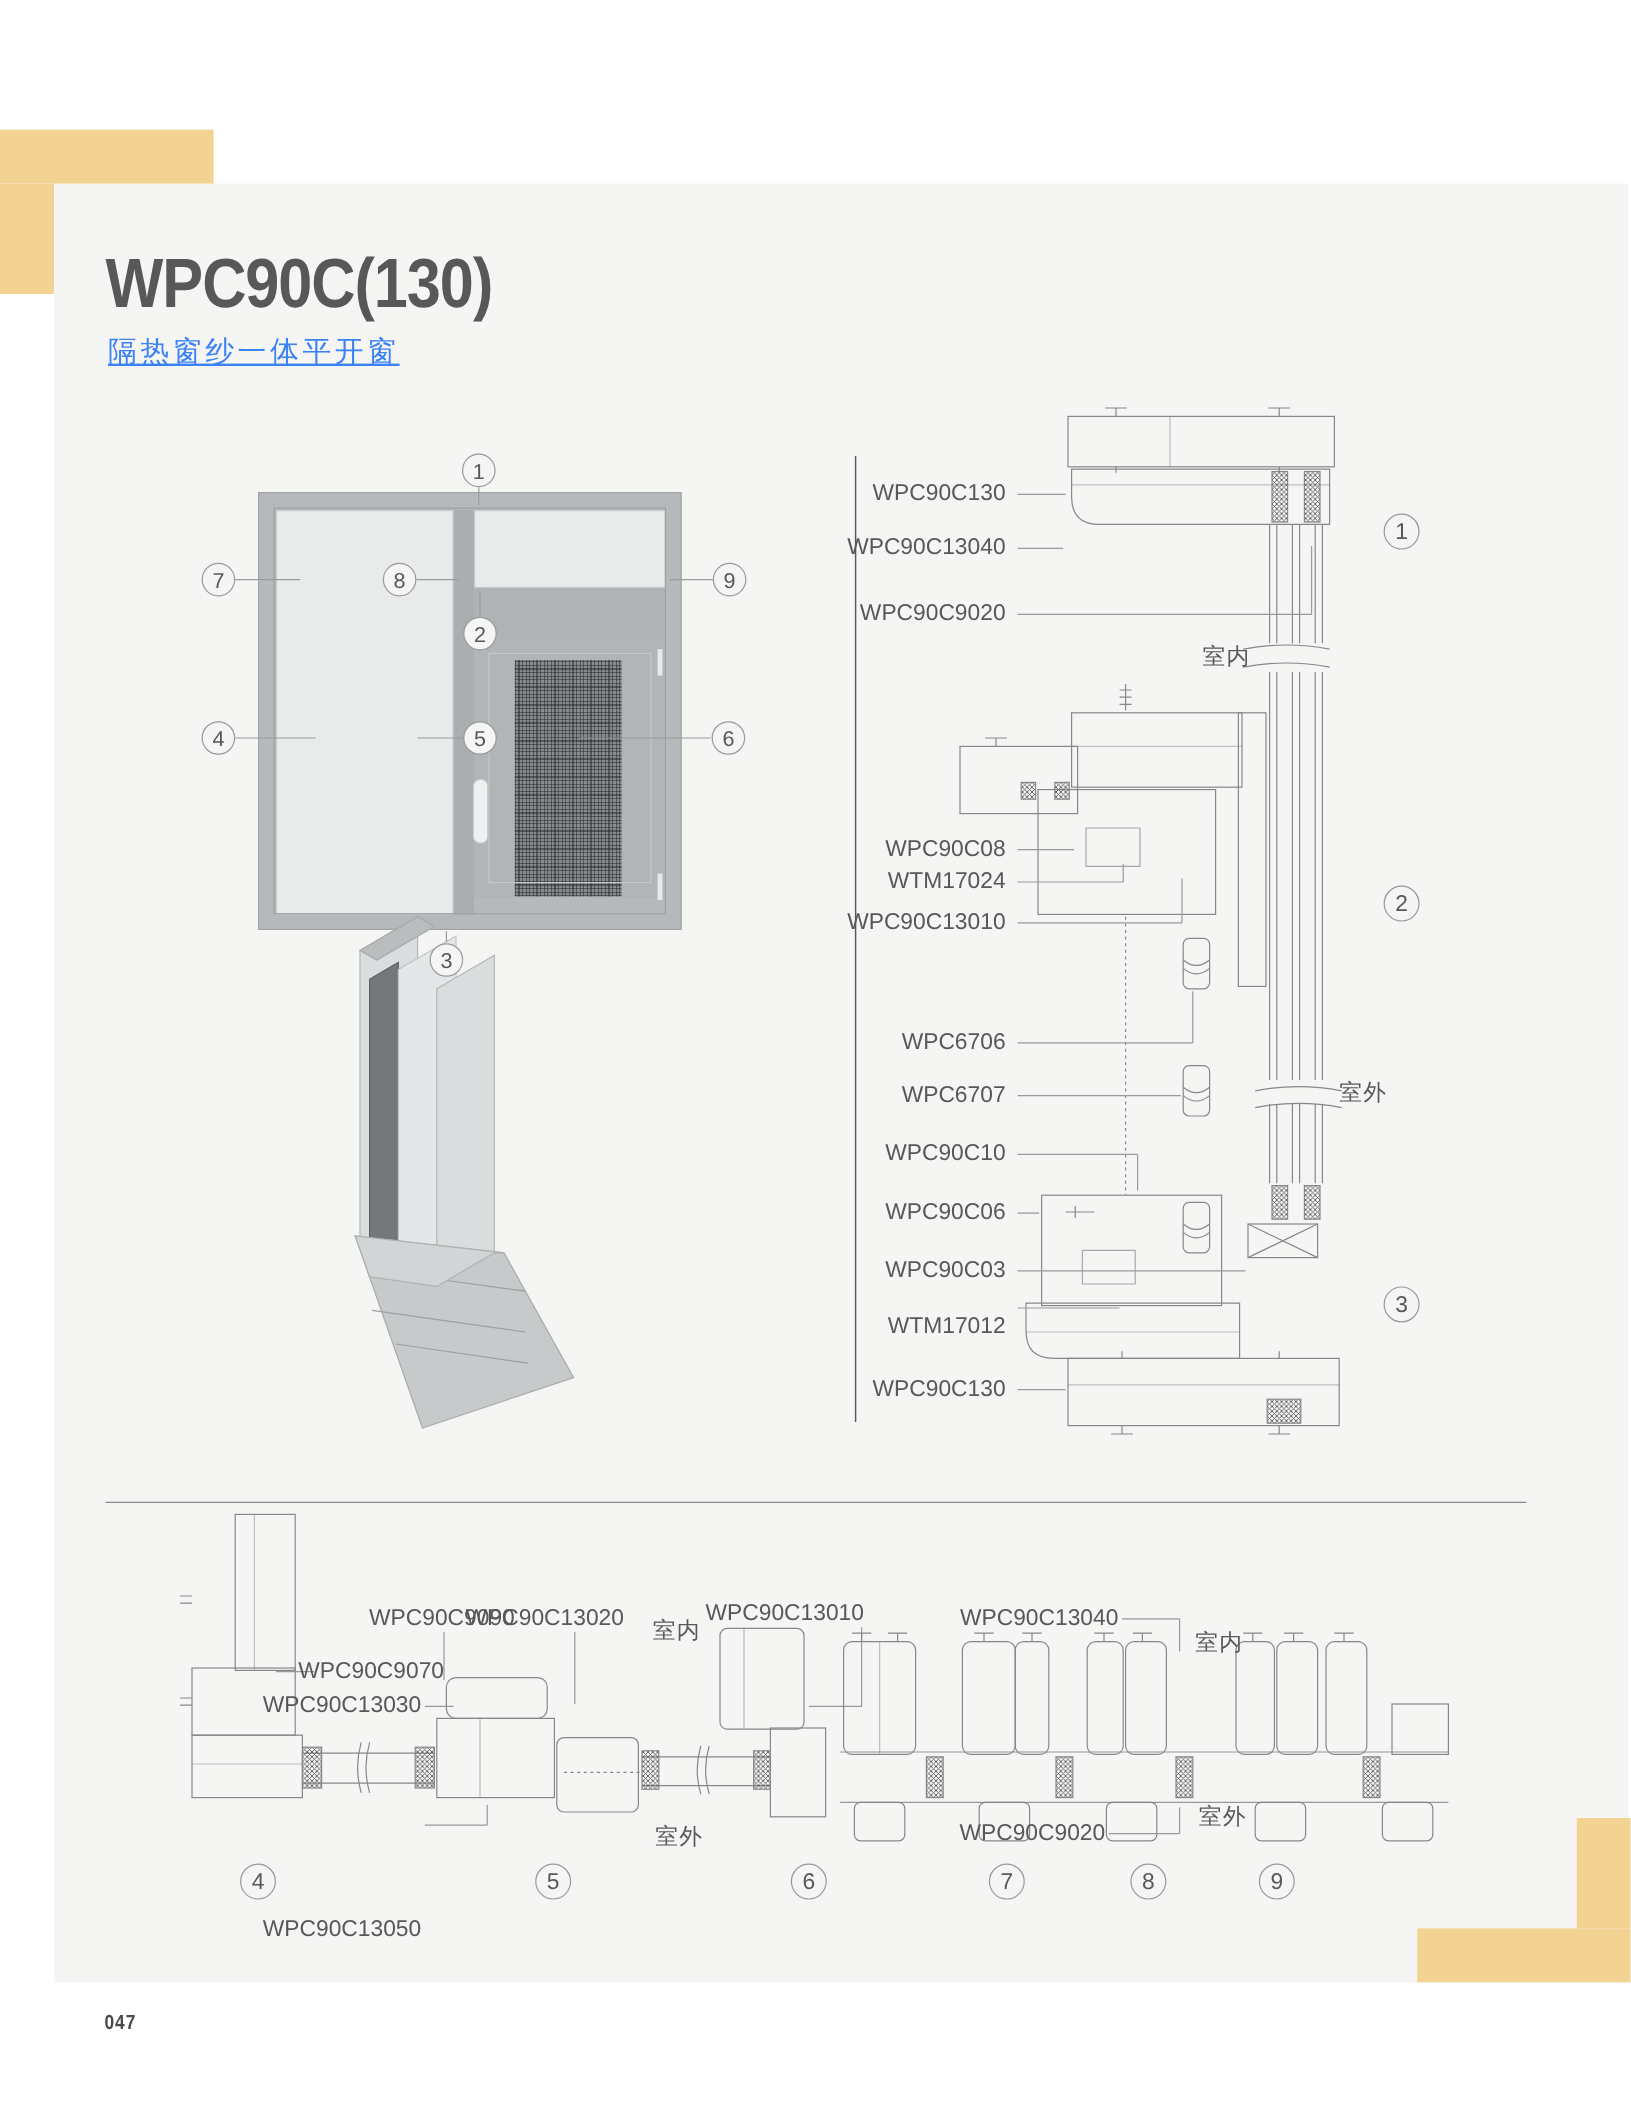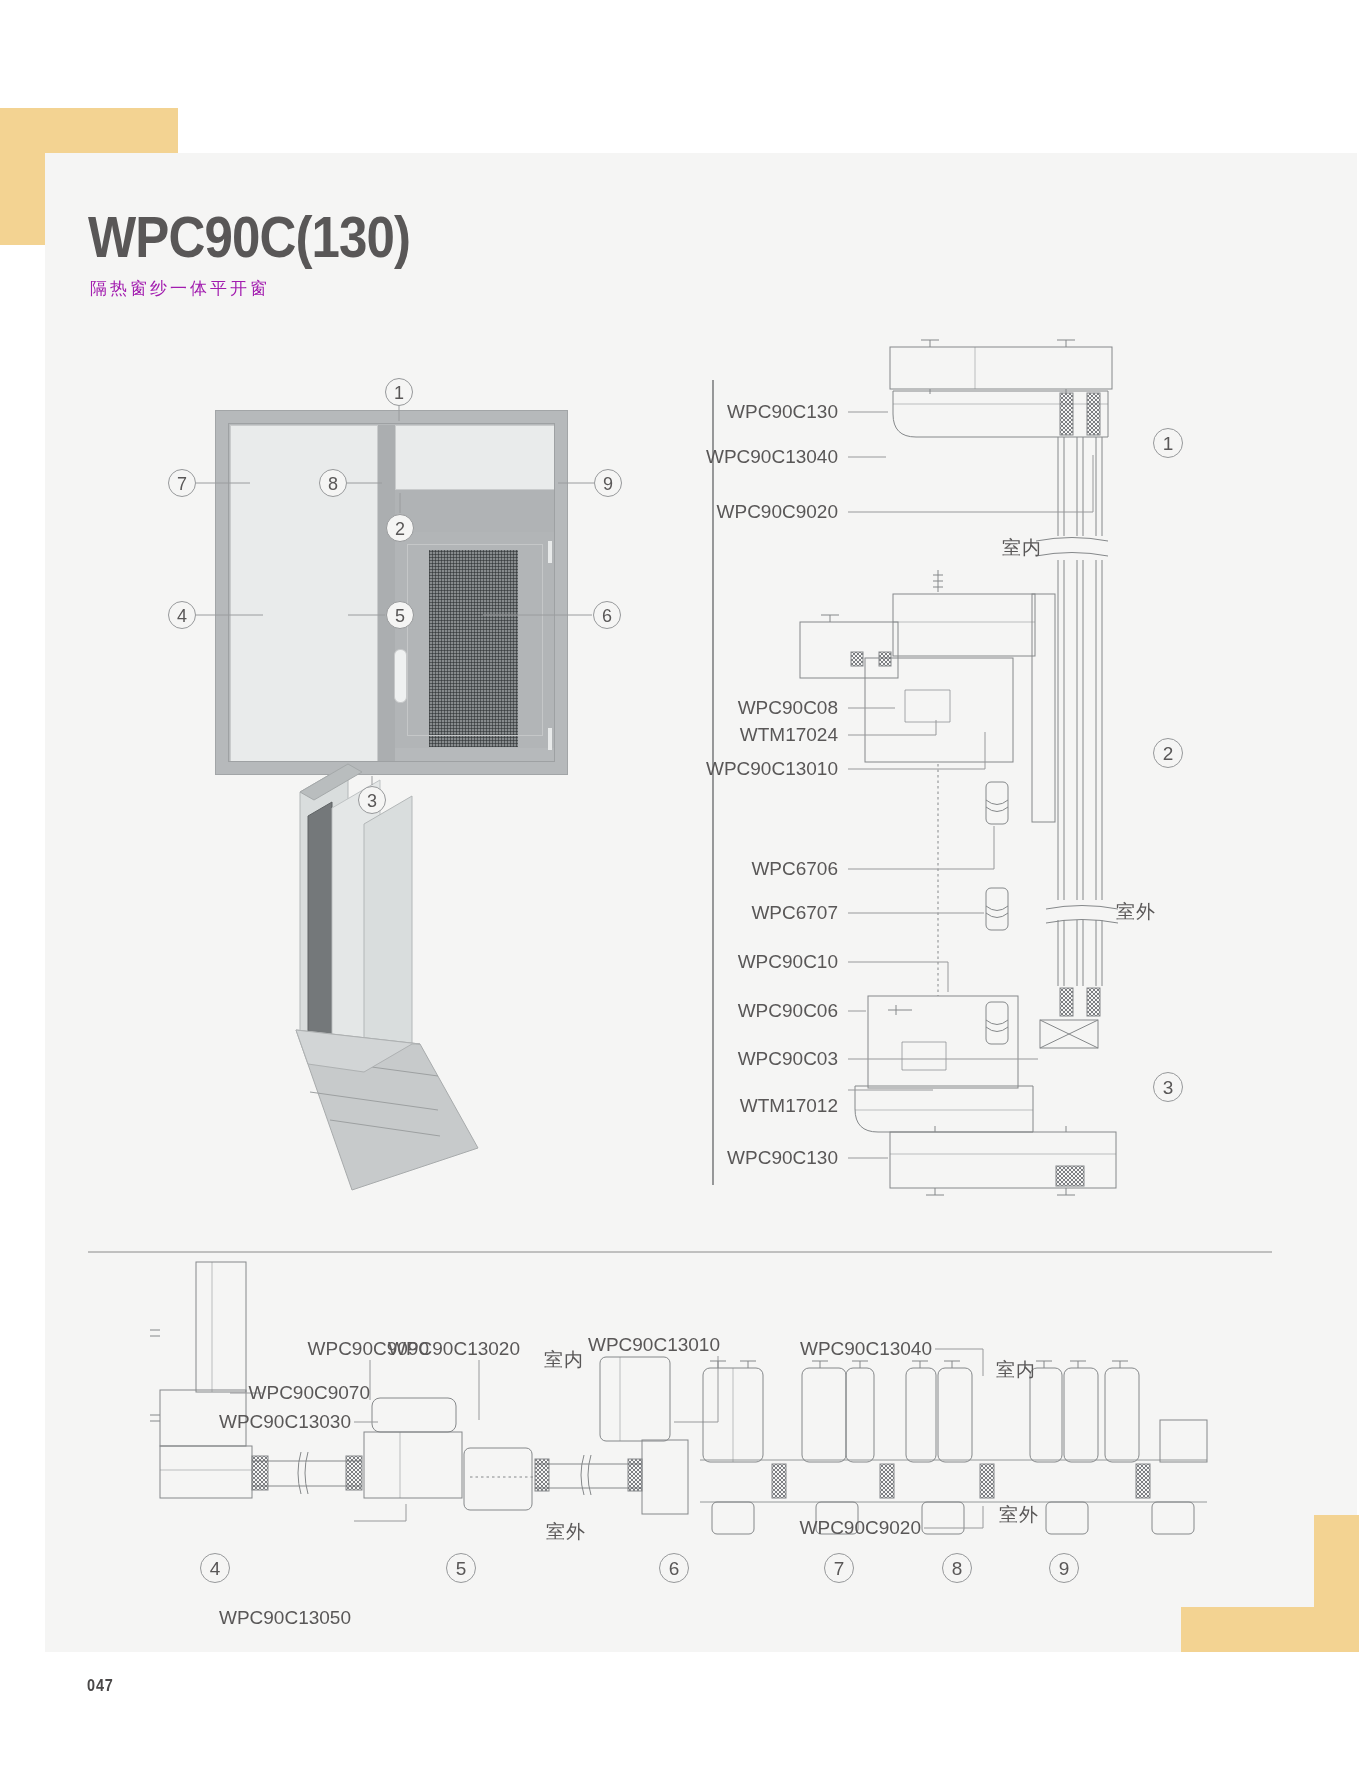--- a/index.html
+++ b/index.html
@@ -6,21 +6,21 @@
   .page{position:relative;width:1359px;height:1772px;background:#ffffff;
         font-family:"Liberation Sans",sans-serif;overflow:hidden;}
   .panel{position:absolute;left:45px;top:153px;width:1312px;height:1499px;background:#f5f5f4;}
   .accent{position:absolute;background:#f3d392;}
   #acc-tl-a{left:0;top:108px;width:178px;height:45px;}
   #acc-tl-b{left:0;top:153px;width:45px;height:92px;}
   #acc-br-a{left:1314px;top:1515px;width:45px;height:92px;}
   #acc-br-b{left:1181px;top:1607px;width:178px;height:45px;}
   .title{position:absolute;left:88px;top:203px;font-size:58px;font-weight:bold;color:#595757;
          letter-spacing:-1px;transform:scaleX(.88);transform-origin:left top;white-space:nowrap;}
-  .subtitle{position:absolute;left:90px;top:277px;font-size:17px;color:#a21caf;letter-spacing:3px;white-space:nowrap;}
+  .subtitle{position:absolute;left:90px;top:277px;font-size:24px;color:#3b82f6;letter-spacing:3px;white-space:nowrap;text-decoration:underline;}
   .lbl{position:absolute;font-size:19px;color:#595757;white-space:nowrap;height:24px;line-height:24px;}
   .cjk{letter-spacing:1px;text-align:center;}
   .callout{position:absolute;width:28px;height:28px;border:1px solid #97999b;border-radius:50%;
            background:#f5f5f4;color:#595757;font-size:18px;text-align:center;line-height:28px;box-sizing:border-box;}
   .marker{position:absolute;width:30px;height:30px;border:1px solid #97999b;border-radius:50%;
           background:#f5f5f4;color:#595757;font-size:19px;text-align:center;line-height:30px;box-sizing:border-box;}
   svg.art{position:absolute;left:0;top:0;}
   
   .win{position:absolute;left:215px;top:410px;width:353px;height:365px;background:#b6b9bb;
        border:1px solid #a2a5a7;box-sizing:border-box;}
@@ -228,21 +228,21 @@
 
   <div class="marker" style="left:1153px;top:428px;">1</div>
   <div class="marker" style="left:1153px;top:738px;">2</div>
   <div class="marker" style="left:1153px;top:1072px;">3</div>
 
   <div class="lbl" style="right:930px;top:1337px;margin-left:31px;">WPC90C9090</div>
   <div class="lbl" style="right:839px;top:1337px;">WPC90C13020</div>
   <div class="lbl" style="right:639px;top:1333px;">WPC90C13010</div>
   <div class="lbl" style="right:989px;top:1381px;">WPC90C9070</div>
   <div class="lbl" style="right:1008px;top:1410px;">WPC90C13030</div>
-  <div class="lbl" style="right:1008px;top:1596px;margin-top:10px;">WPC90C13050</div>
+  <div class="lbl" style="right:1008px;top:1596px;">WPC90C13050</div>
   <div class="lbl cjk" style="left:544px;top:1348px;">室内</div>
   <div class="lbl cjk" style="left:546px;top:1520px;">室外</div>
 
   <div class="lbl" style="right:427px;top:1337px;">WPC90C13040</div>
   <div class="lbl" style="right:438px;top:1516px;">WPC90C9020</div>
   <div class="lbl cjk" style="left:996px;top:1358px;">室内</div>
   <div class="lbl cjk" style="left:999px;top:1503px;">室外</div>
 
   <div class="marker" style="left:200px;top:1553px;">4</div>
   <div class="marker" style="left:446px;top:1553px;">5</div>

